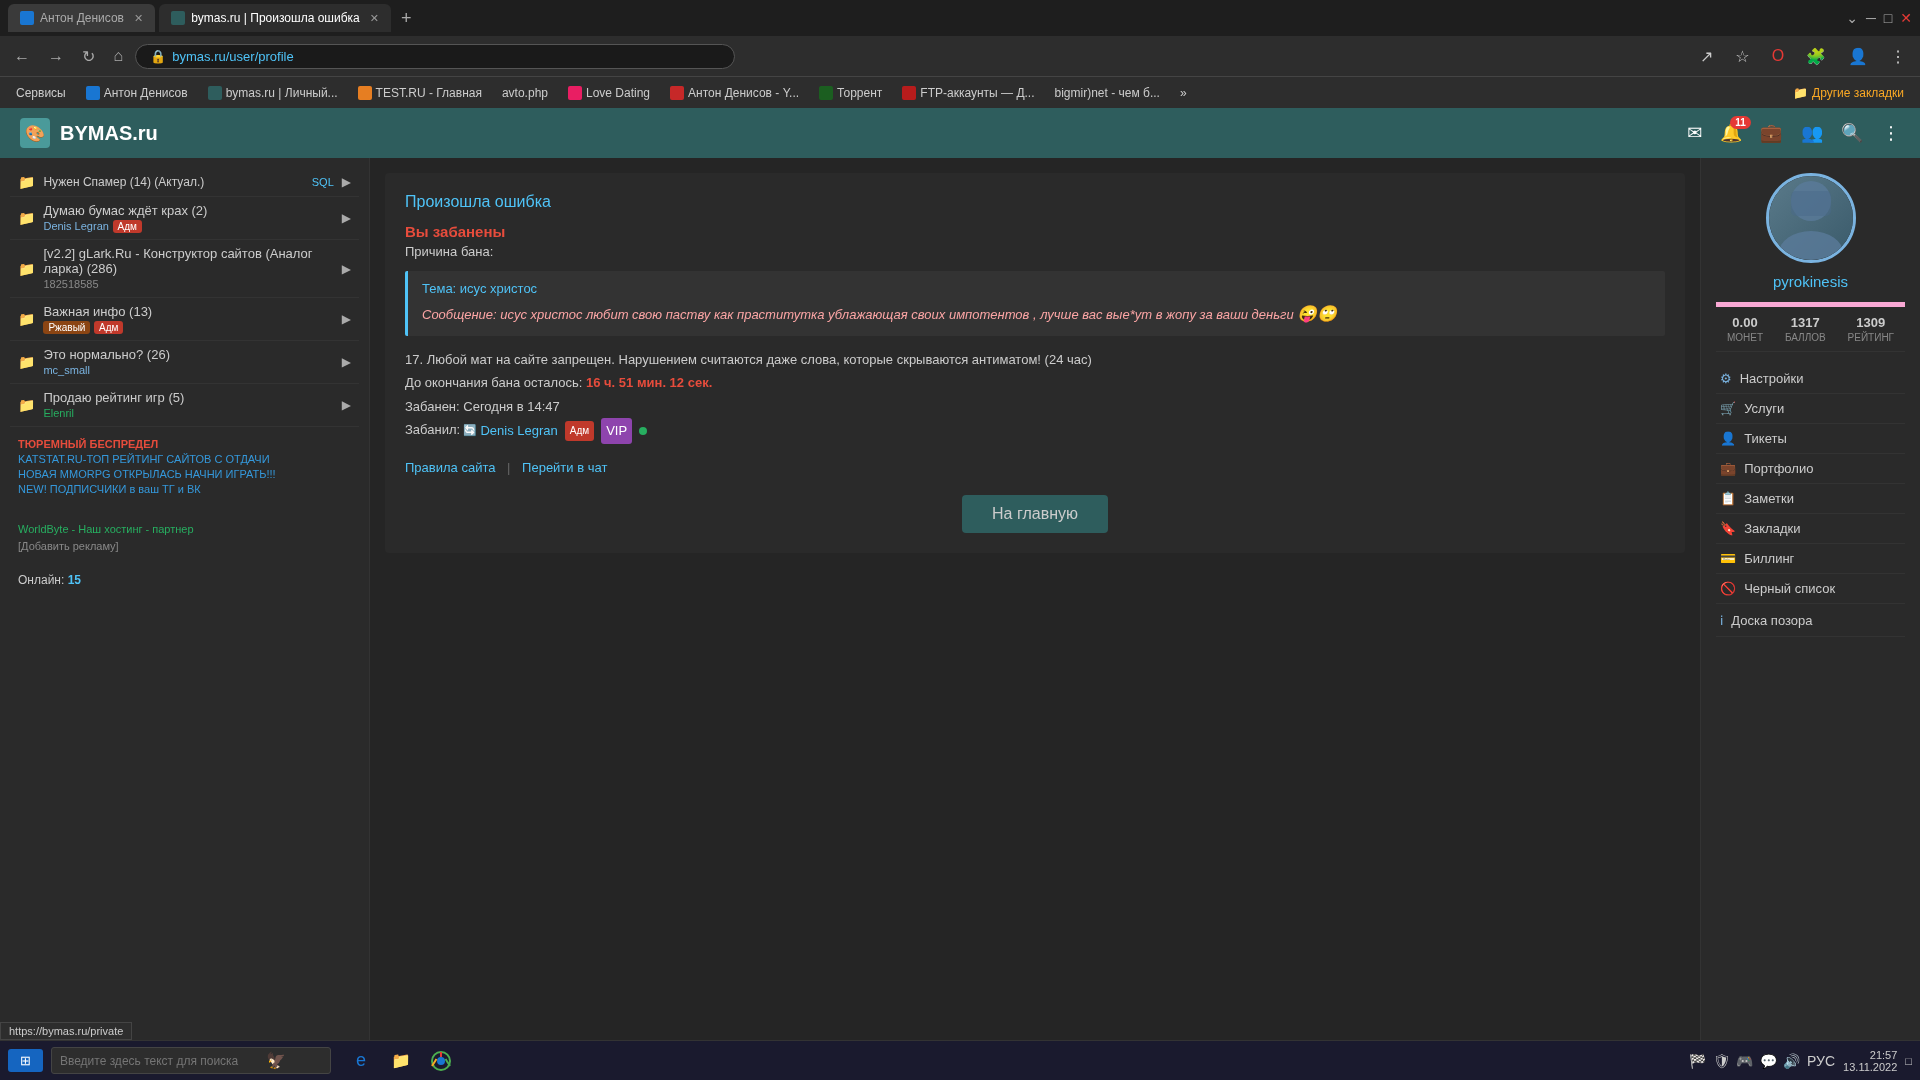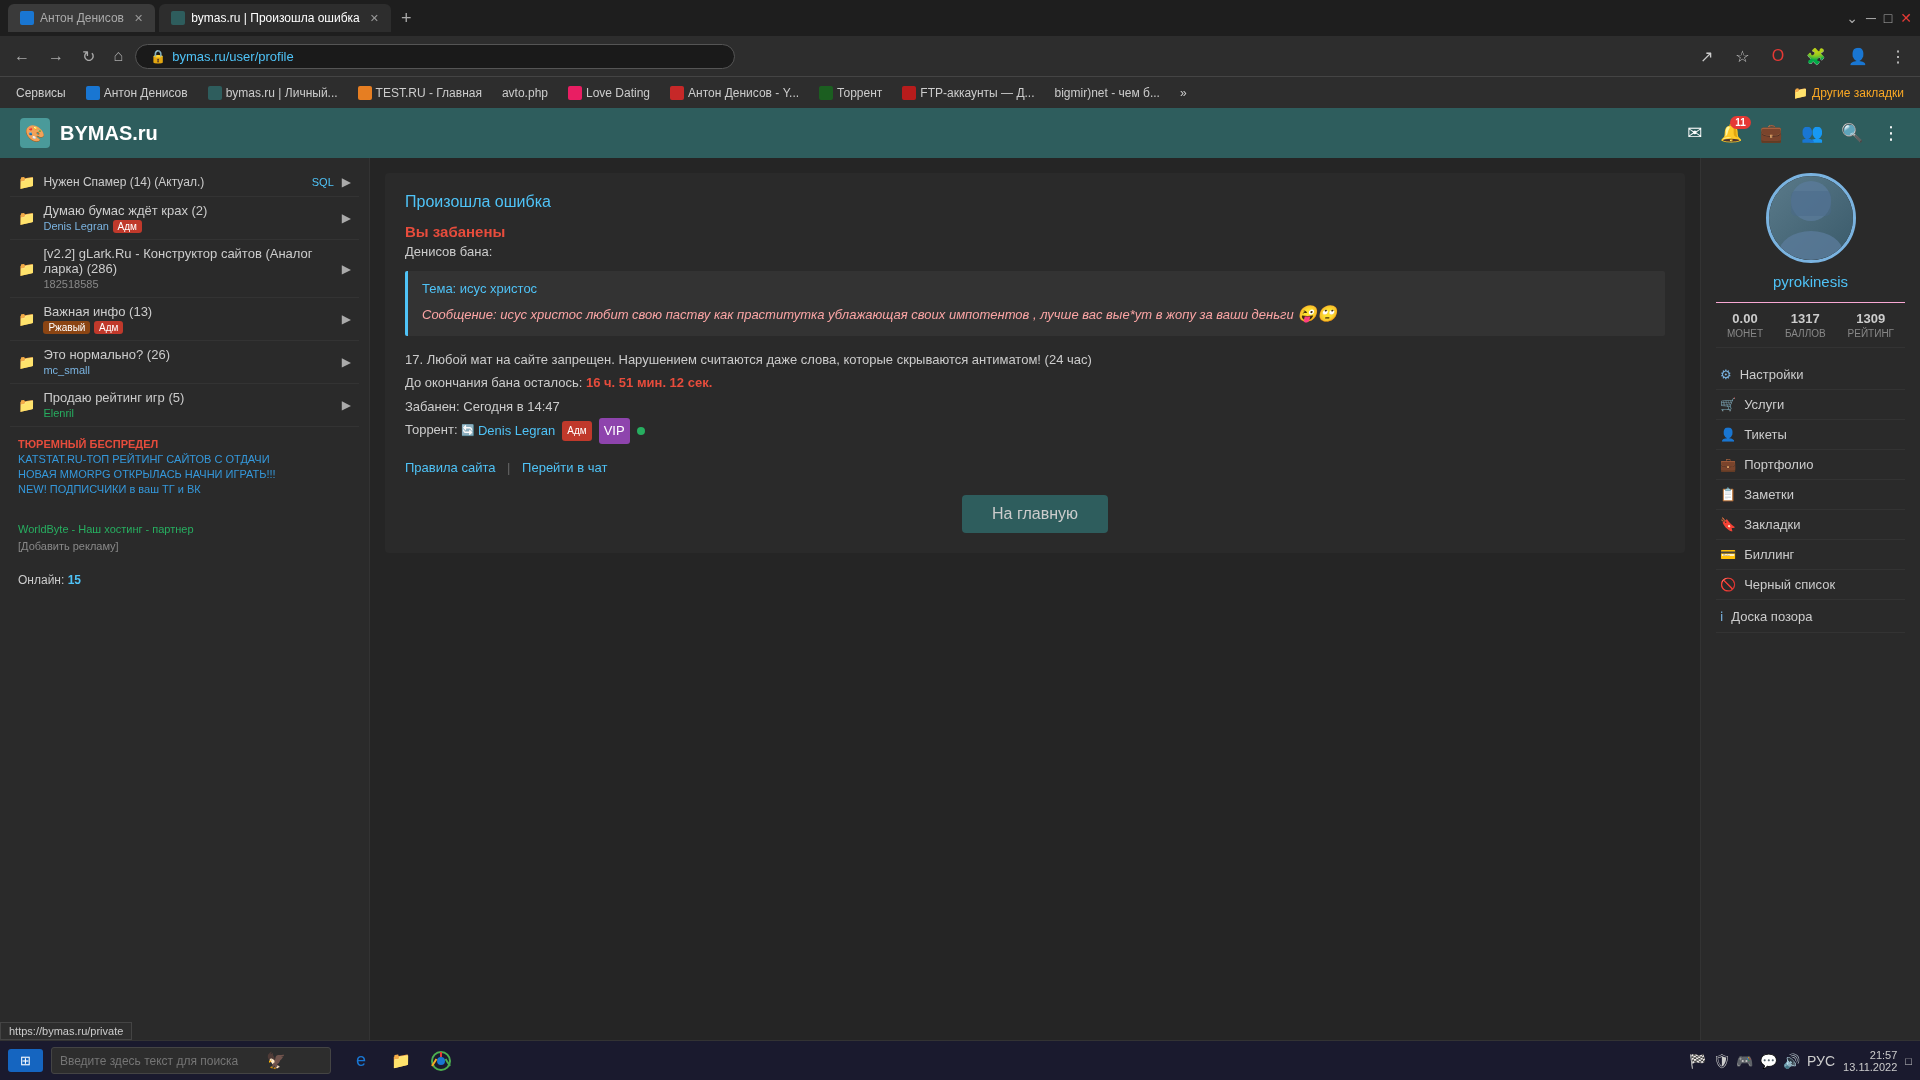--- a/index.html
+++ b/index.html
@@ -75,21 +75,21 @@
     .adm-badge { background: #c0392b; color: white; font-size: 10px; padding: 1px 5px; border-radius: 3px; margin-left: 4px; }
     .vip-badge { background: #8e44ad; color: white; font-size: 13px; padding: 1px 5px; border-radius: 3px; margin-left: 4px; }
     .green-dot { display: inline-block; width: 8px; height: 8px; background: #27ae60; border-radius: 50%; margin-left: 4px; }
     .moderator-link { color: #4fc3f7; text-decoration: none; }
 
     
     .sidebar-right { width: 220px; background: #2a2a2a; padding: 15px; border-left: 1px solid #333; }
     .profile-avatar { width: 90px; height: 90px; border-radius: 50%; background: #6a8a9a; overflow: hidden; margin: 0 auto 10px; display: flex; align-items: center; justify-content: center; border: 3px solid #7ab3e0; }
     .avatar-placeholder { width: 100%; height: 100%; background: linear-gradient(135deg, #5a7a8a, #3a5a6a); display: flex; align-items: center; justify-content: center; font-size: 32px; color: #ccc; }
     .profile-name { color: #4fc3f7; text-align: center; font-size: 15px; margin-bottom: 12px; }
-    .profile-stats { display: flex; justify-content: space-around; border-top: 1px solid #f9a8d4; border-bottom: 1px solid #333; padding: 8px 0; margin-bottom: 12px; }
+    .profile-stats { display: flex; justify-content: space-around; border-top: 5px solid #f9a8d4; border-bottom: 1px solid #333; padding: 8px 0; margin-bottom: 12px; }
     .stat-item { text-align: center; }
     .stat-value { color: #ccc; font-size: 13px; font-weight: bold; }
     .stat-label { color: #888; font-size: 10px; margin-top: 2px; }
     .profile-menu { list-style: none; }
     .profile-menu-item { padding: 7px 4px; border-bottom: 1px solid #333; cursor: pointer; display: flex; align-items: center; gap: 8px; color: #ccc; font-size: 13px; }
     .menu-icon { color: #7ab3e0; font-size: 13px; }
 
     
     .taskbar { background: #1a1a2e; border-top: 1px solid #333; height: 40px; display: flex; align-items: center; padding: 0 8px; gap: 8px; position: fixed; bottom: 0; width: 1920px; }
     .taskbar-start { background: #1565c0; color: white; border: none; padding: 4px 12px; border-radius: 3px; cursor: pointer; font-size: 13px; }
@@ -285,21 +285,21 @@
       <span>Онлайн:</span>
       <span class="online-num">15</span>
     </div>
   </div>
 
   <div class="main-content">
     <div class="error-box">
       <div class="error-title">Произошла ошибка</div>
 
       <div class="banned-title">Вы забанены</div>
-      <div class="banned-reason">Денисов бана:</div>
+      <div class="banned-reason">Причина бана:</div>
 
       <div class="ban-quote">
         <div class="ban-quote-title">
           <span>Тема:</span>
           <span>исус христос</span>
         </div>
         <div class="ban-quote-text">
           <span>Сообщение:</span>
           <span>исус христос любит свою паству как праститутка ублажающая своих импотентов , лучше вас вые*ут в жопу за ваши деньги</span>
           <span style="font-size:16px;">😜🙄</span>
@@ -310,21 +310,21 @@
         <div>17. Любой мат на сайте запрещен. Нарушением считаются даже слова, которые скрываются антиматом! (24 час)</div>
         <div>
           <span>До окончания бана осталось:</span>
           <span class="highlight">16 ч. 51 мин. 12 сек.</span>
         </div>
         <div>
           <span>Забанен:</span>
           <span>Сегодня в 14:47</span>
         </div>
         <div>
-          <span>Торрент:</span>
+          <span>Забанил:</span>
           <span style="display:inline-flex;align-items:center;gap:3px;">
             <span style="color:#888;font-size:11px;">🔄</span>
             <a class="moderator-link" href="#">Denis Legran</a>
             <span class="adm-badge">Адм</span>
             <span class="vip-badge">VIP</span>
             <span class="green-dot"></span>
           </span>
         </div>
       </div>
 

